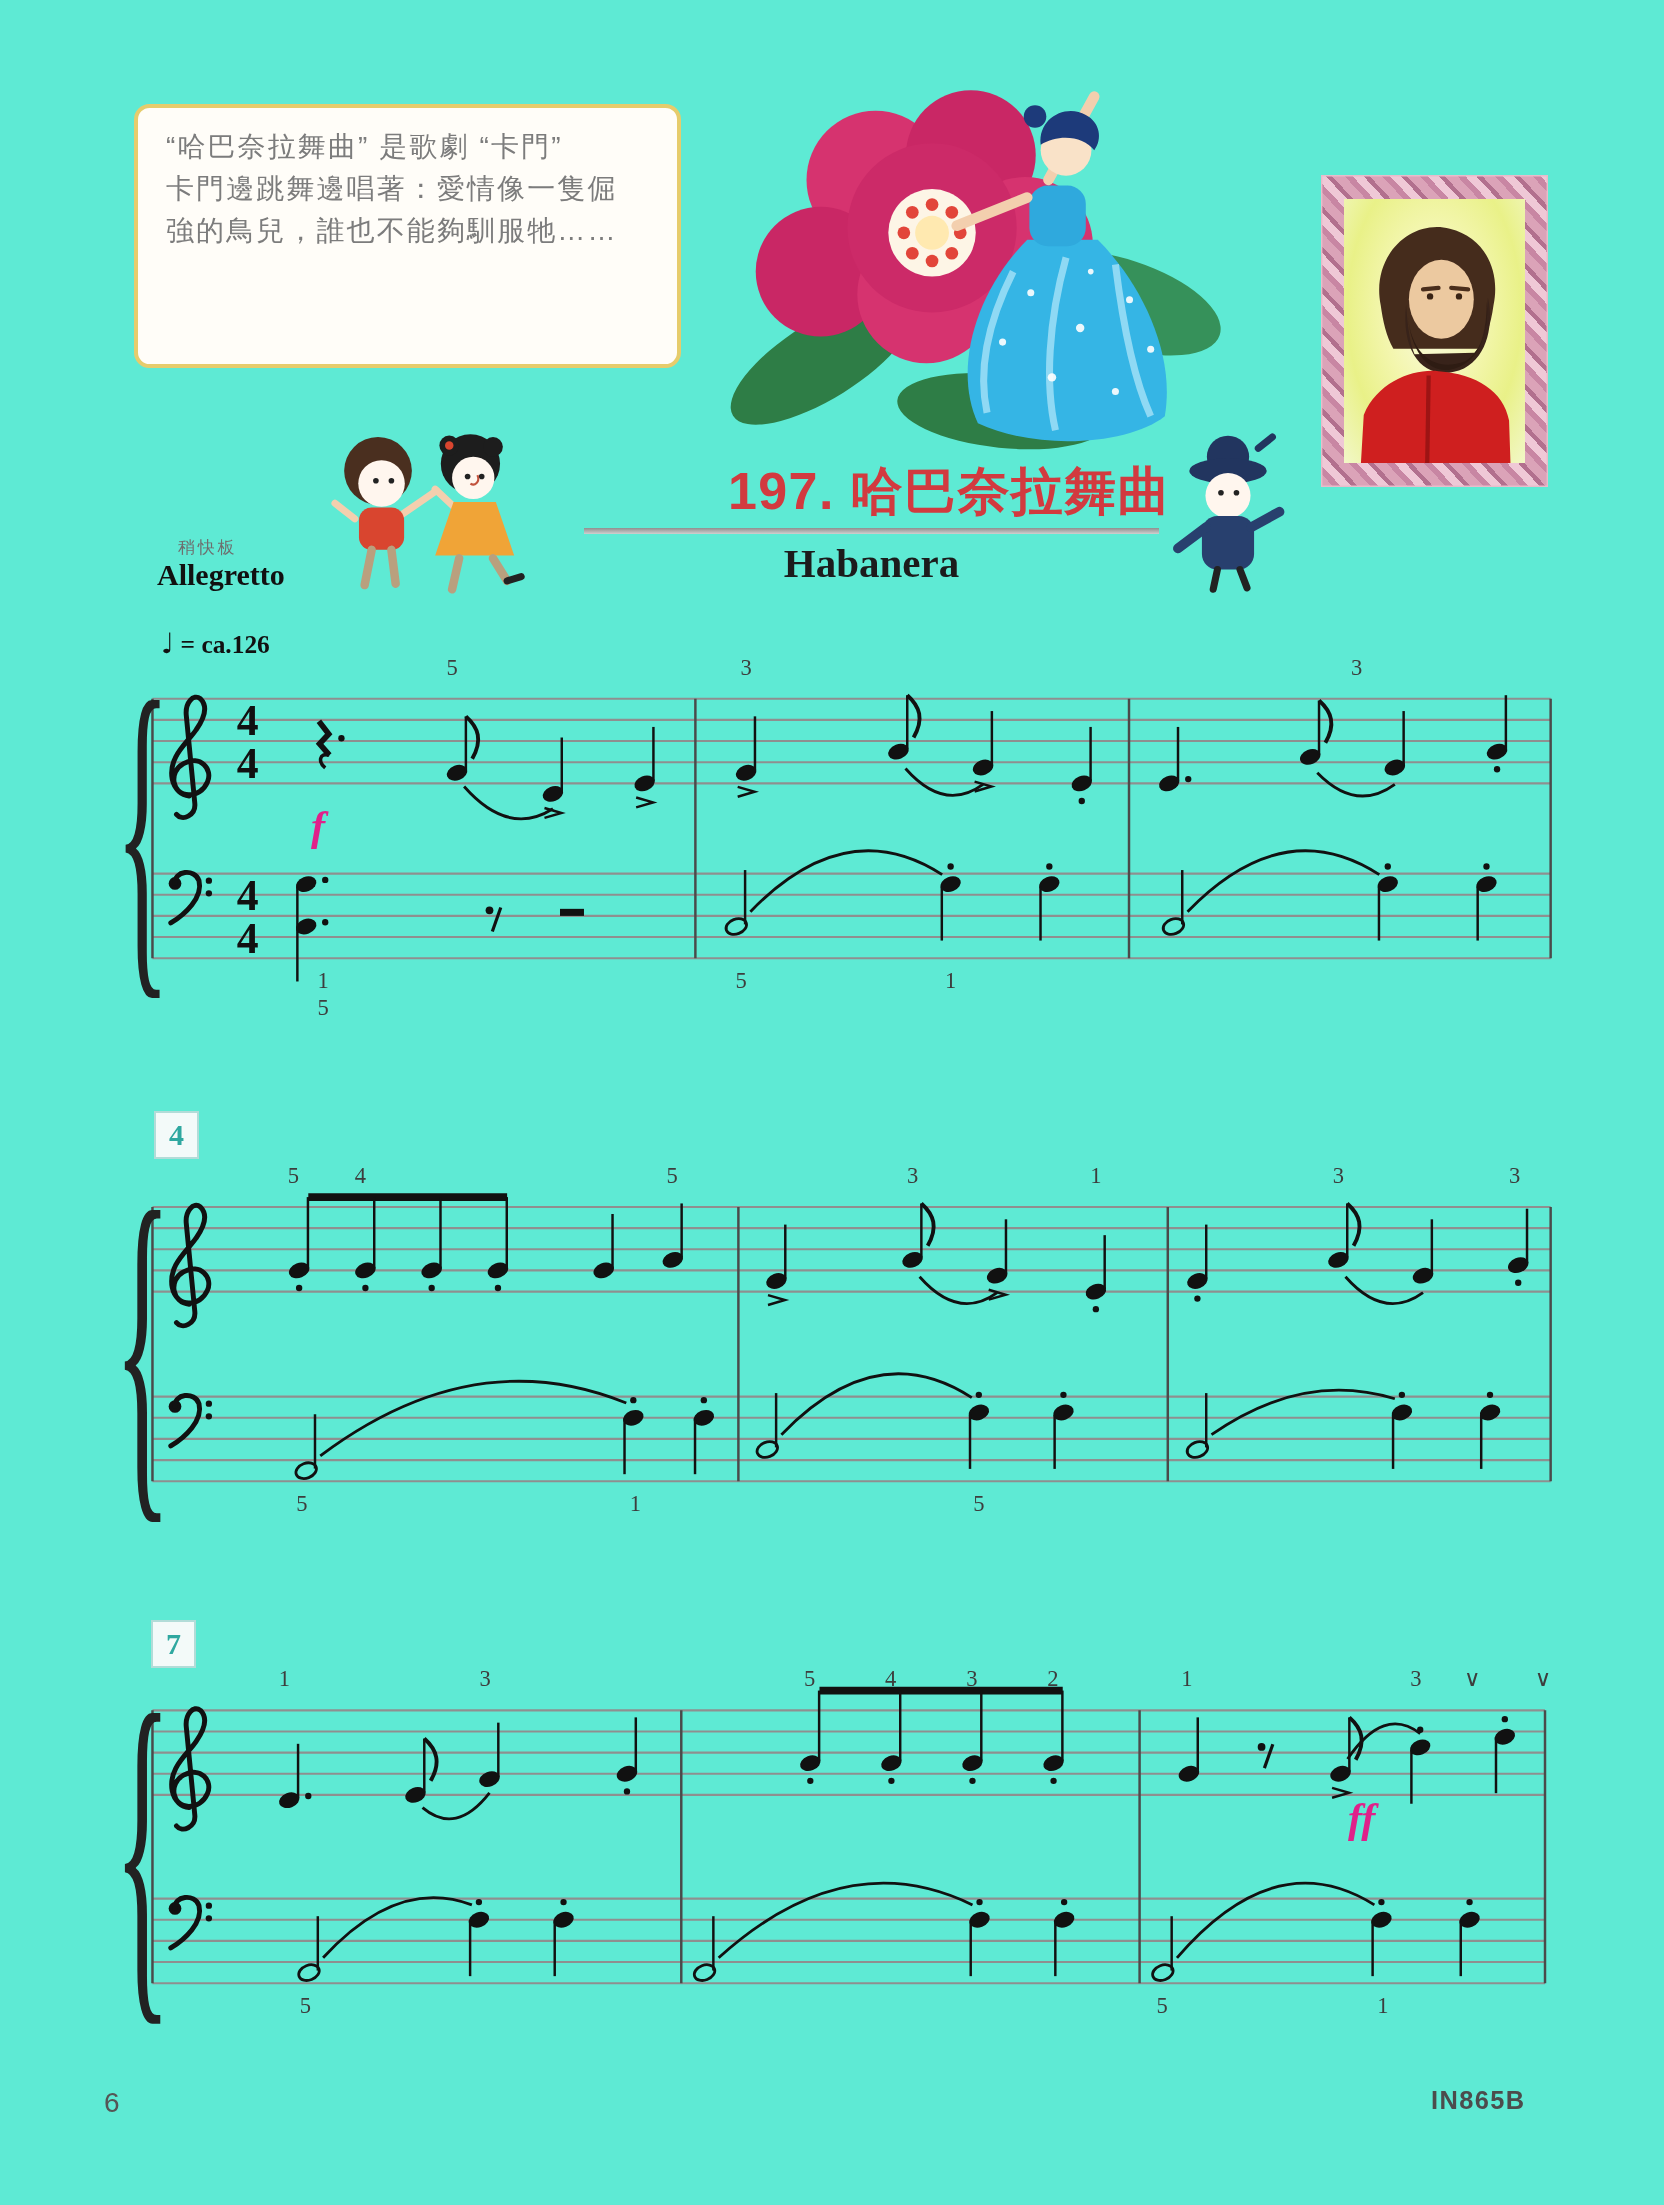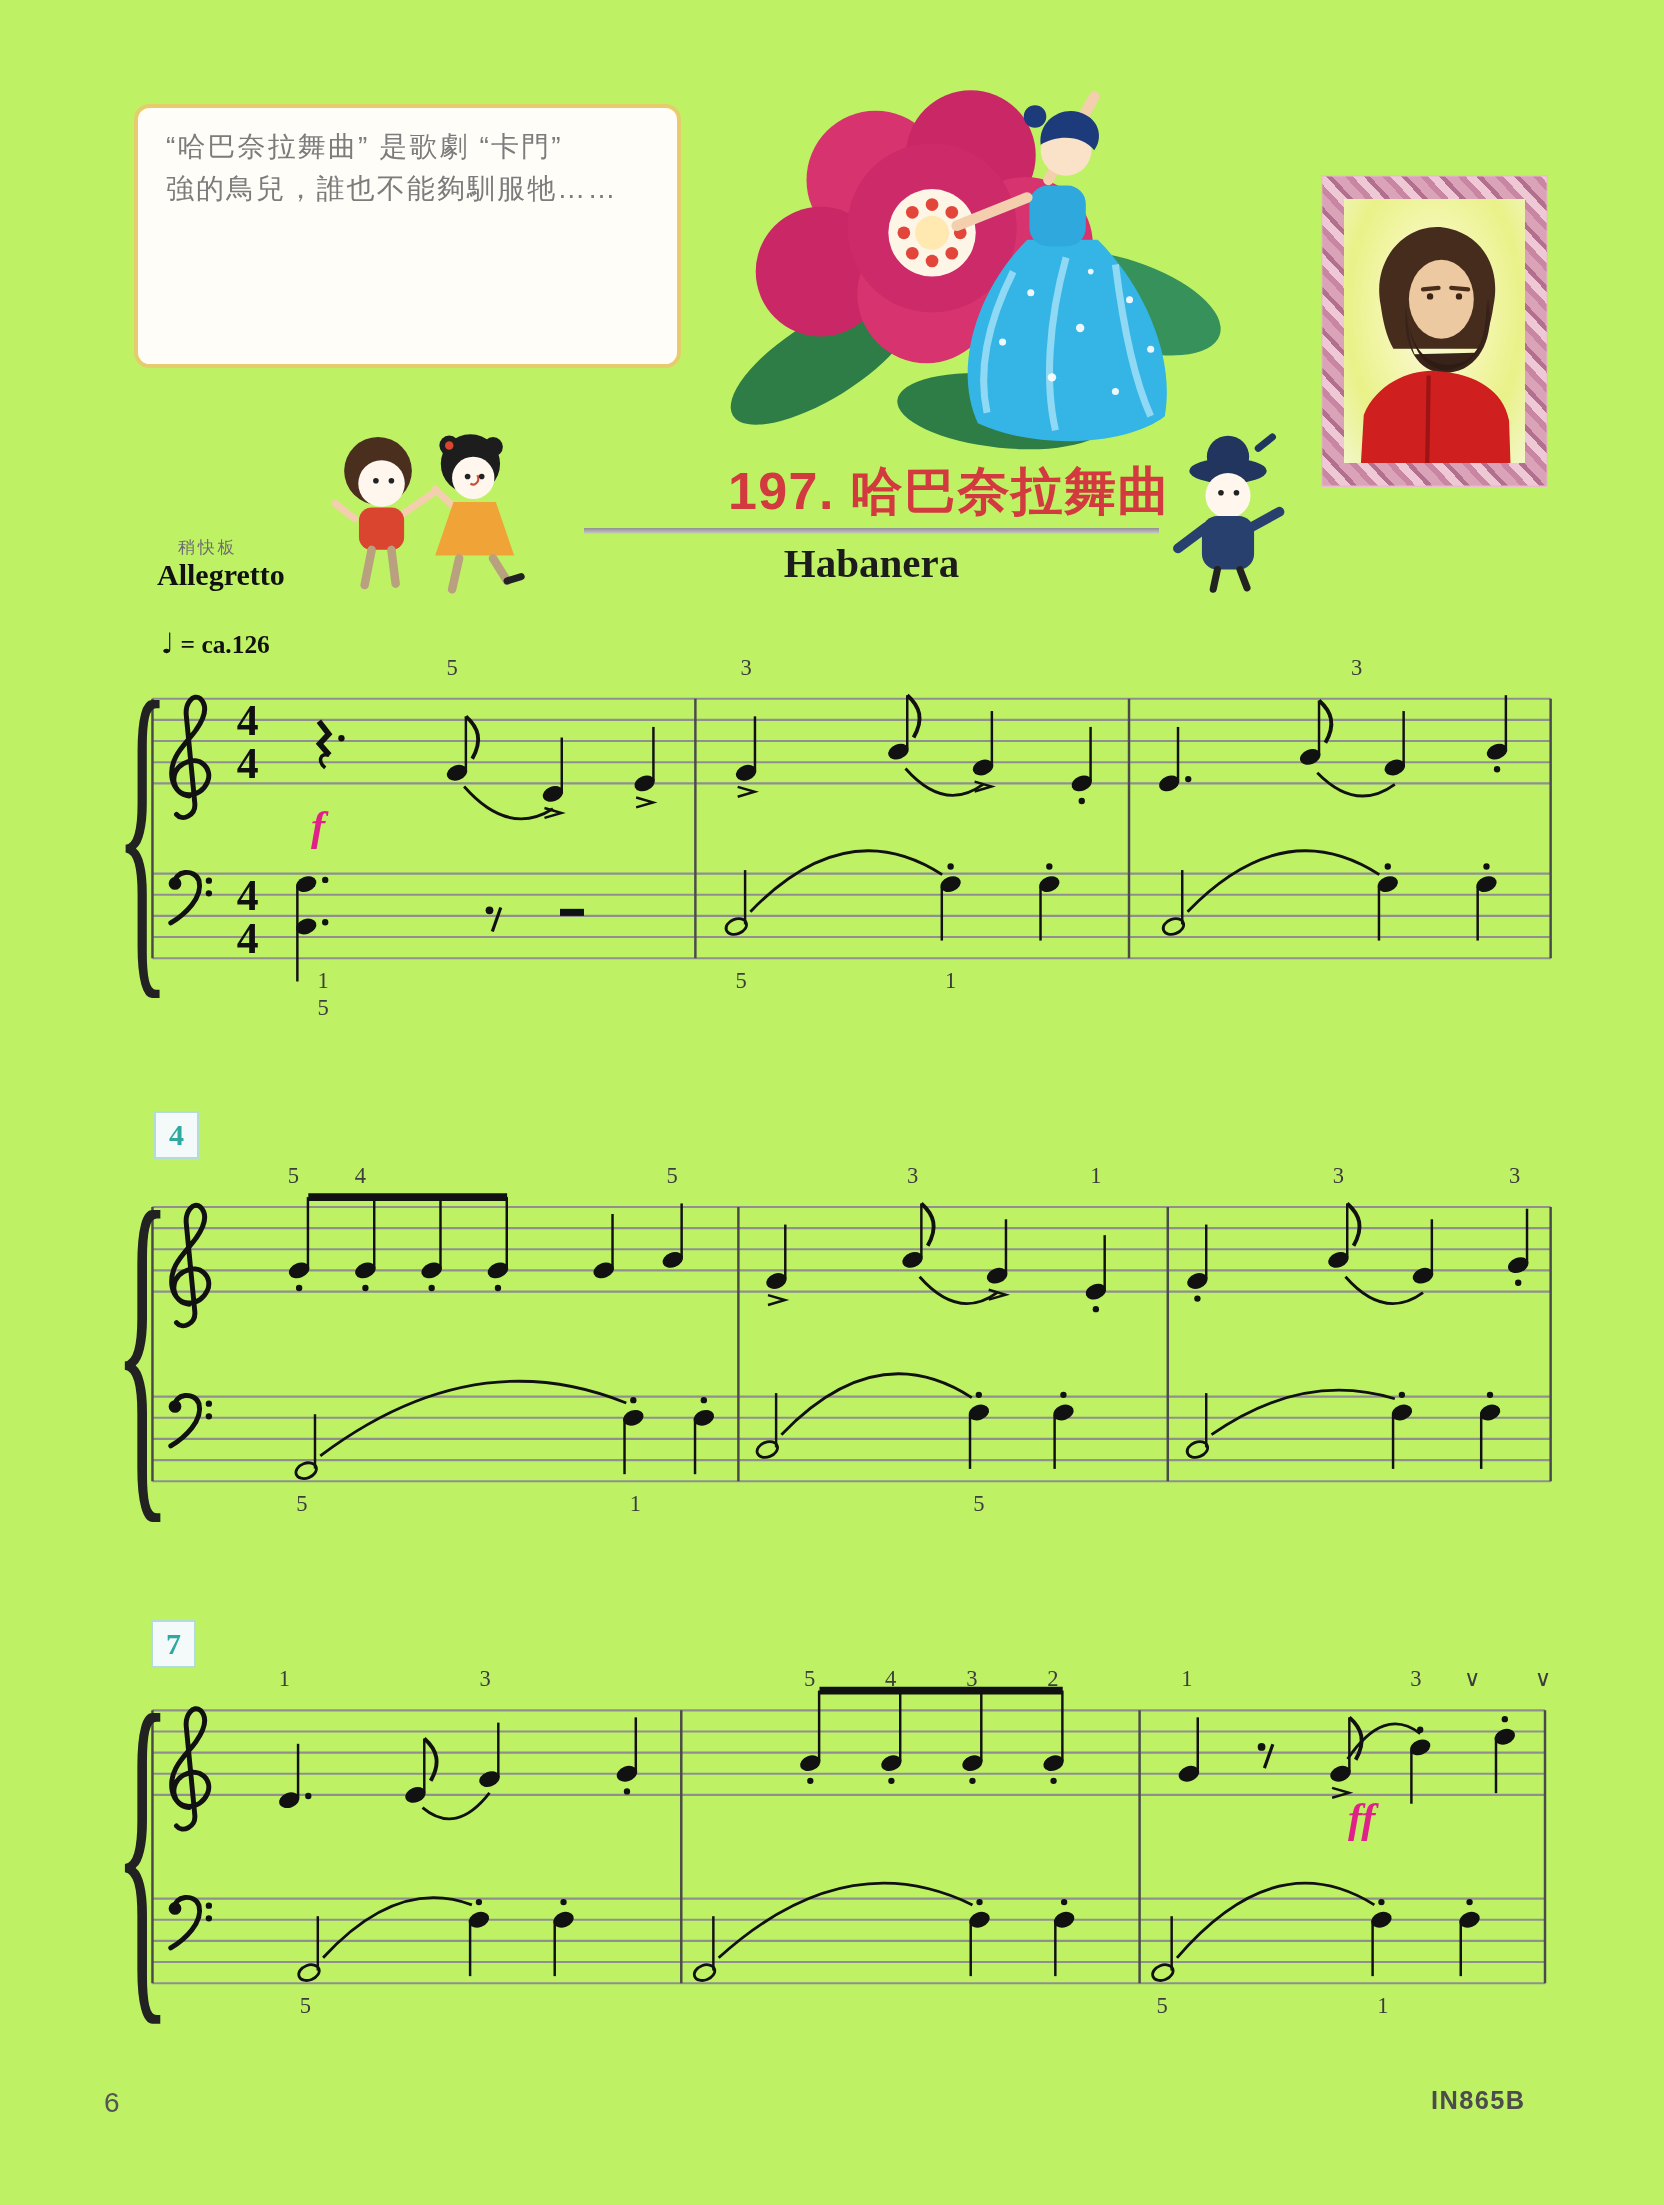--- a/index.html
+++ b/index.html
@@ -1,16 +1,16 @@
 <!DOCTYPE html>
 <html style="font-size:11.3px"><head>
 <meta charset="utf-8">
 <style>
   html,body{margin:0;padding:0;background:#ffffff;}
-  #page{position:relative;width:1665px;height:2205px;background:#bef264;overflow:hidden;
+  #page{position:relative;width:1665px;height:2205px;background:#5eead4;overflow:hidden;
         font-family:"Liberation Sans",sans-serif;color:#222;}
   .abs{position:absolute;}
   #info-box{left:134px;top:104px;width:547px;height:264px;border:4.2px solid #e6cc6c;border-radius:15.5px;
             background:#fffdf8;box-sizing:border-box;padding:18.3px 24px 0 28px;}
   #info-box .ln{font-size:28px;line-height:42px;letter-spacing:2.1px;color:#7c7c7c;white-space:nowrap;}
   #title-row{left:557px;top:457px;width:614px;text-align:right;font-weight:bold;
              font-size:52px;letter-spacing:1.4px;color:#d23a3f;white-space:nowrap;}
   #title-underline{left:584px;top:528px;width:575px;height:6.4px;
              background:linear-gradient(#8f8f8f,#cfcfcf);}
   #subtitle{left:584px;top:539px;width:575px;text-align:center;font-family:"Liberation Serif",serif;
@@ -37,20 +37,21 @@
   #portrait .inner{position:absolute;left:22.6px;top:24px;right:22.6px;bottom:24px;
      background:radial-gradient(ellipse at 50% 42%,#fbfce8 0%,#f3f6ad 40%,#e9f188 68%,#f2f7c8 100%);}
 </style>
 </head>
 <body>
 
 <div id="page">
 
   <div id="info-box" class="abs">
     <div class="ln">“哈巴奈拉舞曲” 是歌劇 “卡門”</div>
+    <div class="ln">卡門邊跳舞邊唱著：愛情像一隻倔</div>
     <div class="ln">強的鳥兒，誰也不能夠馴服牠……</div>
   </div>
 
   <svg class="abs" id="flower-dancer" style="left:699px;top:60px;" width="586" height="402" viewBox="0 0 830 570">
     <ellipse cx="175" cy="425" rx="150" ry="55" fill="#2e7d46" transform="rotate(-32 175 425)"></ellipse>
     <ellipse cx="600" cy="345" rx="145" ry="62" fill="#36915a" transform="rotate(18 600 345)"></ellipse>
     <ellipse cx="430" cy="498" rx="150" ry="52" fill="#2e7d46" transform="rotate(6 430 498)"></ellipse>
     <circle cx="250" cy="170" r="98" fill="#d6336f"></circle>
     <circle cx="385" cy="135" r="92" fill="#c92765"></circle>
     <circle cx="172" cy="300" r="92" fill="#c92765"></circle>

